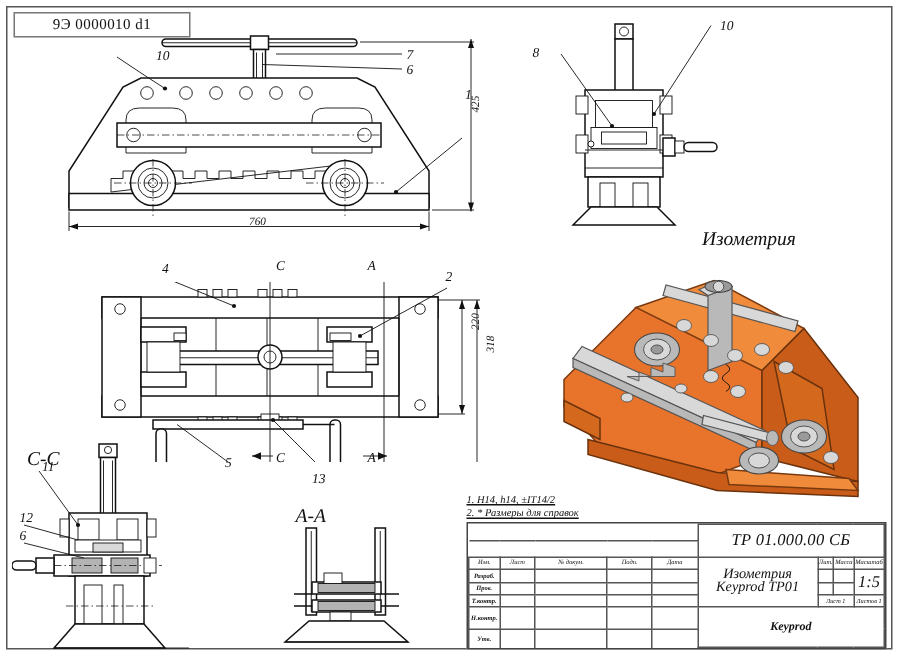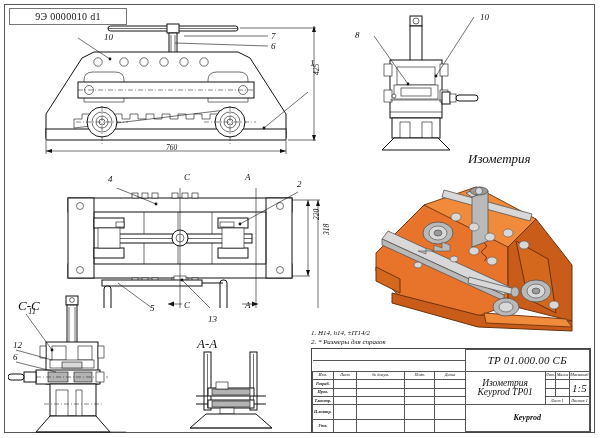--- a/index.html
+++ b/index.html
@@ -36,21 +36,21 @@
 
   
   .seclab{font-size:9px;font-style:italic;color:#111;}
 
   
   .viewcap{font-size:13px;font-style:italic;color:#111;}
 
   
   #techreq{position:absolute;left:311px;top:329px;font-size:7px;
     font-style:italic;line-height:9px;color:#111;}
-  #techreq div{white-space:nowrap;}
+  #techreq div{white-space:nowrap;text-decoration:underline;}
 
   
   #titleblock{
     position:absolute;left:311px;top:348px;width:280px;height:85px;
     border:1px solid #444;box-sizing:border-box;background:#fff;
     font-size:4.6px;color:#111;
   }
   #titleblock table{border-collapse:collapse;width:100%;height:100%;}
   #titleblock td{border:.6px solid #555;padding:0;text-align:center;
     vertical-align:middle;font-style:italic;line-height:1;}

